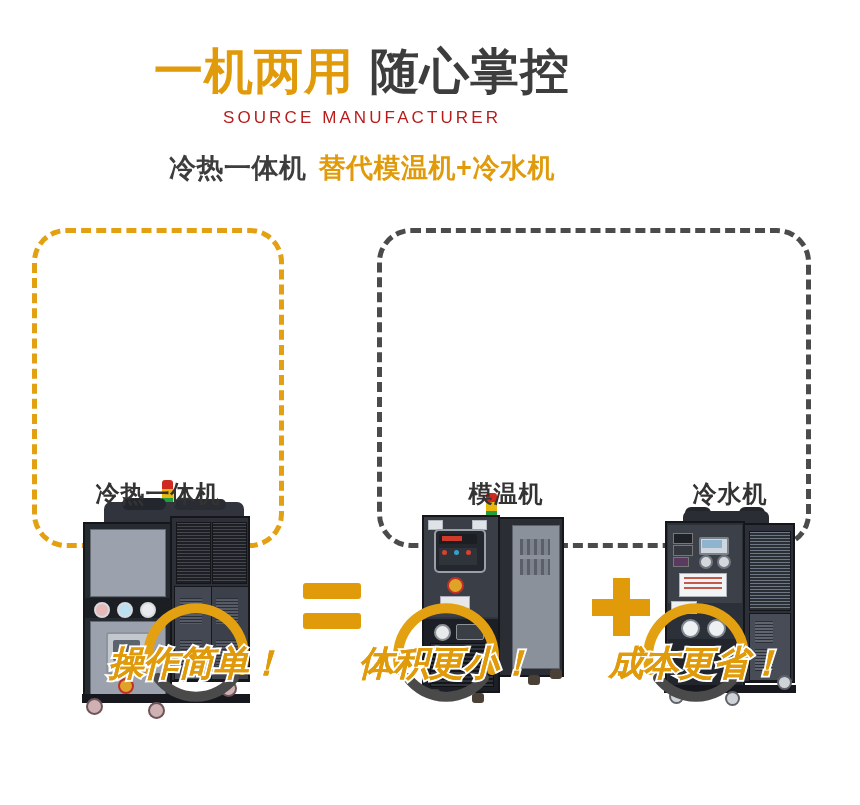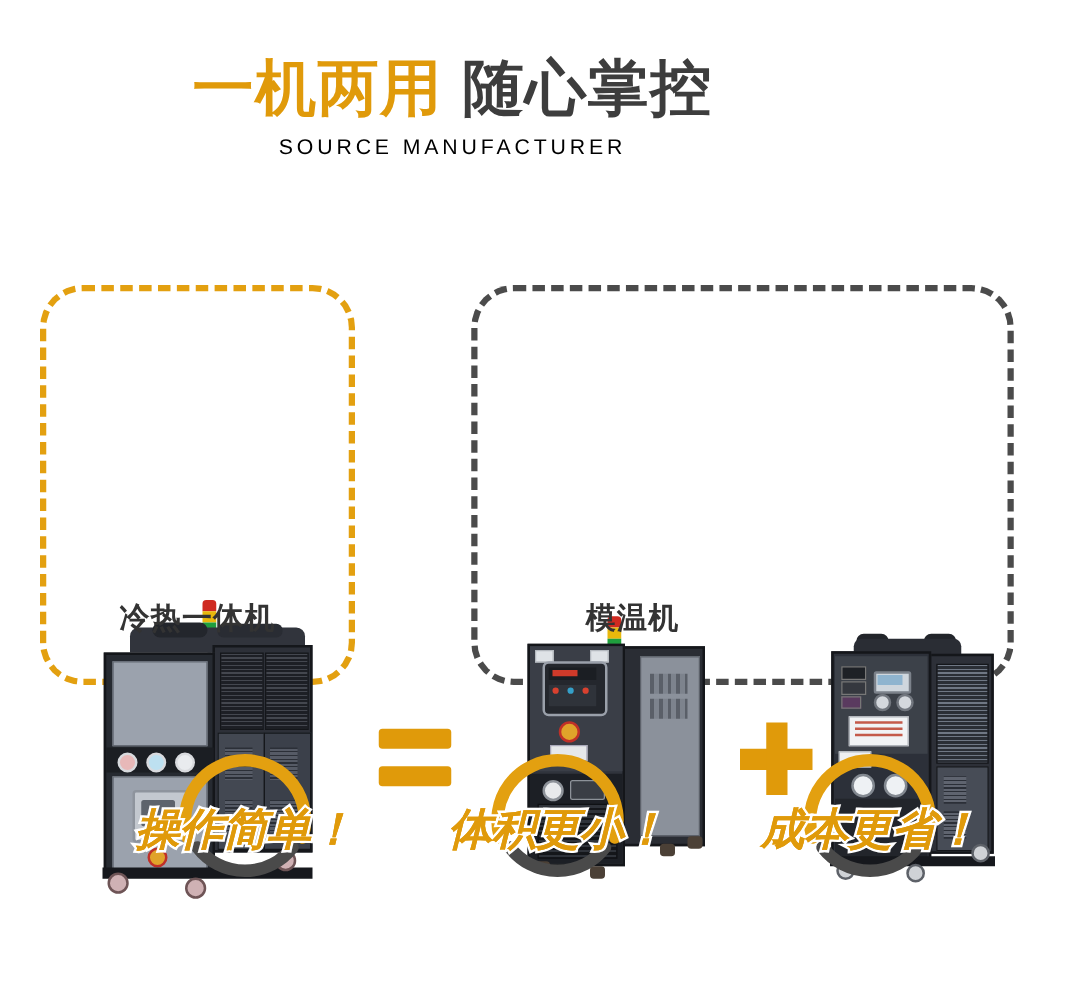--- a/index.html
+++ b/index.html
@@ -15,21 +15,21 @@
   .headline{
     margin:0;padding-top:46px;
     font-size:49px;font-weight:bold;line-height:1.06;
     letter-spacing:1px;white-space:nowrap;
   }
   .headline .hl-orange{color:#e09a0a;}
   .headline .hl-dark{color:#3d3d3d;}
   .headline .hl-gap{display:inline-block;width:16px;}
   .sub-en{
     margin:0;padding-top:10px;
-    font-size:17px;color:#000000;letter-spacing:3.1px;
+    font-size:17px;color:#b91c1c;letter-spacing:3.1px;
     font-weight:normal;white-space:nowrap;
   }
   .sub-cn{
     margin:0;padding-top:22px;
     font-size:27px;font-weight:bold;white-space:nowrap;letter-spacing:0.5px;
   }
   .sub-cn .sc-dark{color:#3d3d3d;}
   .sub-cn .sc-orange{color:#e09a0a;}
   .sub-cn .sc-gap{display:inline-block;width:12px;}
 
@@ -175,20 +175,23 @@
 </head>
 <body>
 
 <div class="page">
 
   <div class="header">
     <h1 class="headline">
       <span class="hl-orange">一机两用</span><span class="hl-gap"></span><span class="hl-dark">随心掌控</span>
     </h1>
     <p class="sub-en">SOURCE MANUFACTURER</p>
+    <p class="sub-cn">
+      <span class="sc-dark">冷热一体机</span><span class="sc-gap"></span><span class="sc-orange">替代模温机+冷水机</span>
+    </p>
   </div>
 
   <div class="compare">
 
     <div class="box box-left"></div>
 
     <div class="machine" id="m1">
       <div class="tower m1-tower">
         <i class="t-red"></i>
           <i class="t-yel"></i>
@@ -299,20 +302,21 @@
       <div class="m3-sticker"></div>
       <div class="m3-gauge" style="left:26px;"></div>
       <div class="m3-gauge" style="left:52px;"></div>
       <div class="m3-lower"></div>
       <div class="m3-base"></div>
       <div class="caster" style="left:14px;top:196px;"></div>
       <div class="caster" style="left:70px;top:198px;"></div>
       <div class="caster" style="left:122px;top:182px;"></div>
     </div>
 
+    <div class="prod-caption" style="left:640px;top:250px;width:180px;">冷水机</div>
 
   </div>
 
   <div class="badges">
 
     <div class="badge b1">
       <div class="ring">
         <svg width="118" height="118" viewBox="0 0 118 118">
           <path d="M 13 70 A 48 48 0 1 1 105 70" fill="none" stroke="#e3a010" stroke-width="10" stroke-linecap="round"></path>
           <path d="M 21 78 A 48 48 0 0 0 97 78" fill="none" stroke="#4a4a4a" stroke-width="10" stroke-linecap="round"></path>

